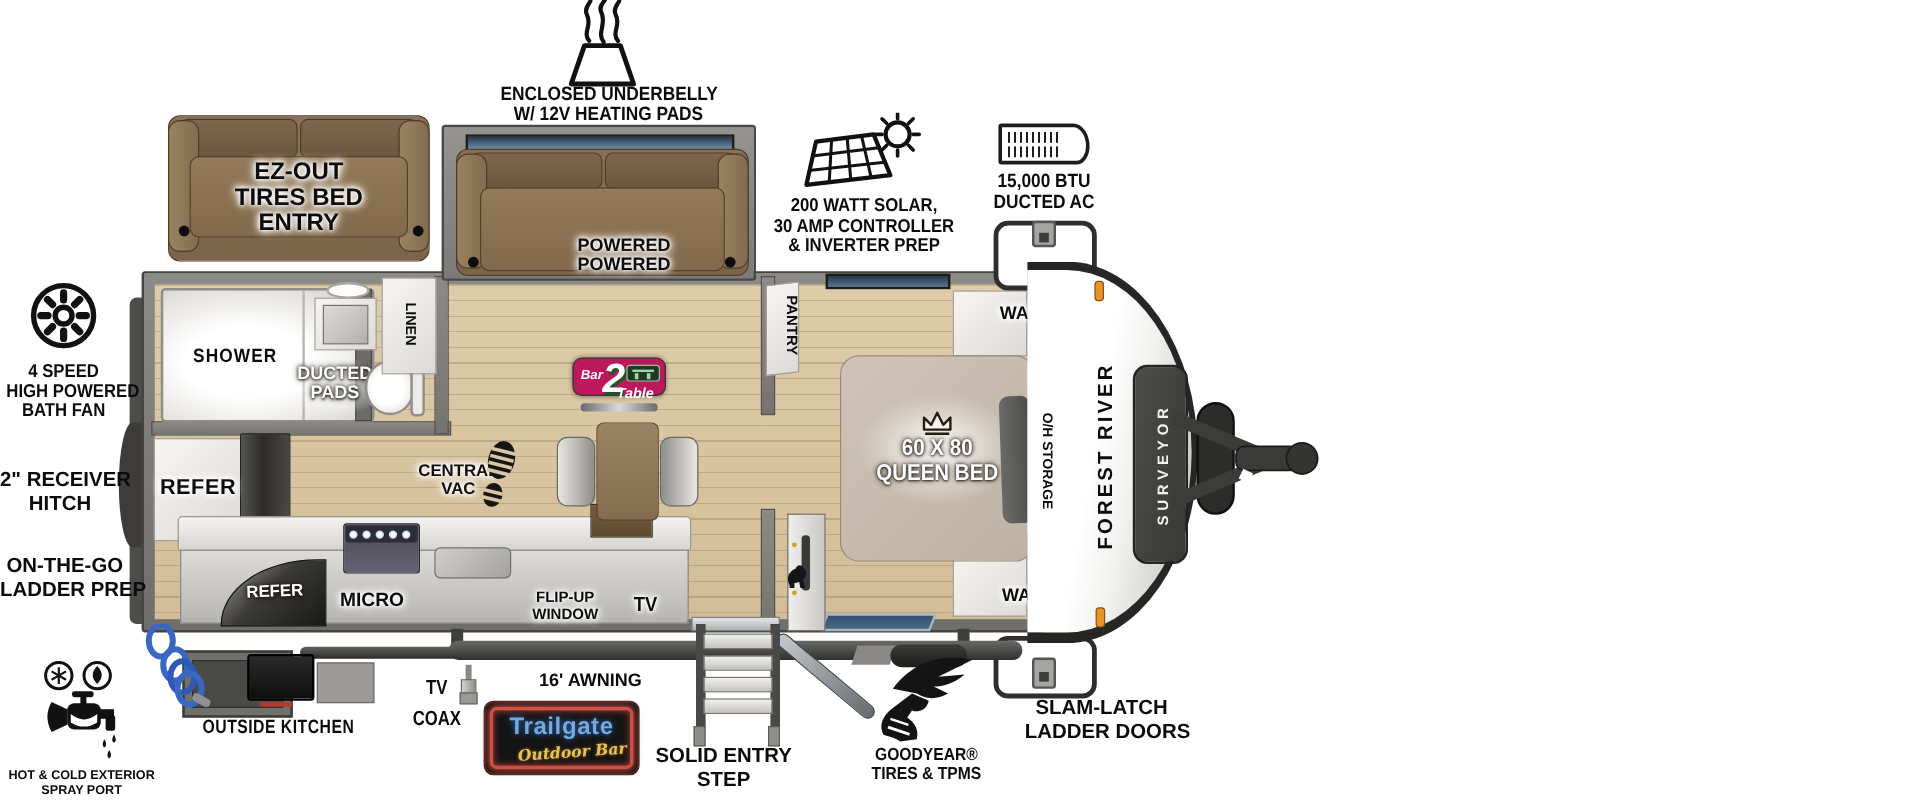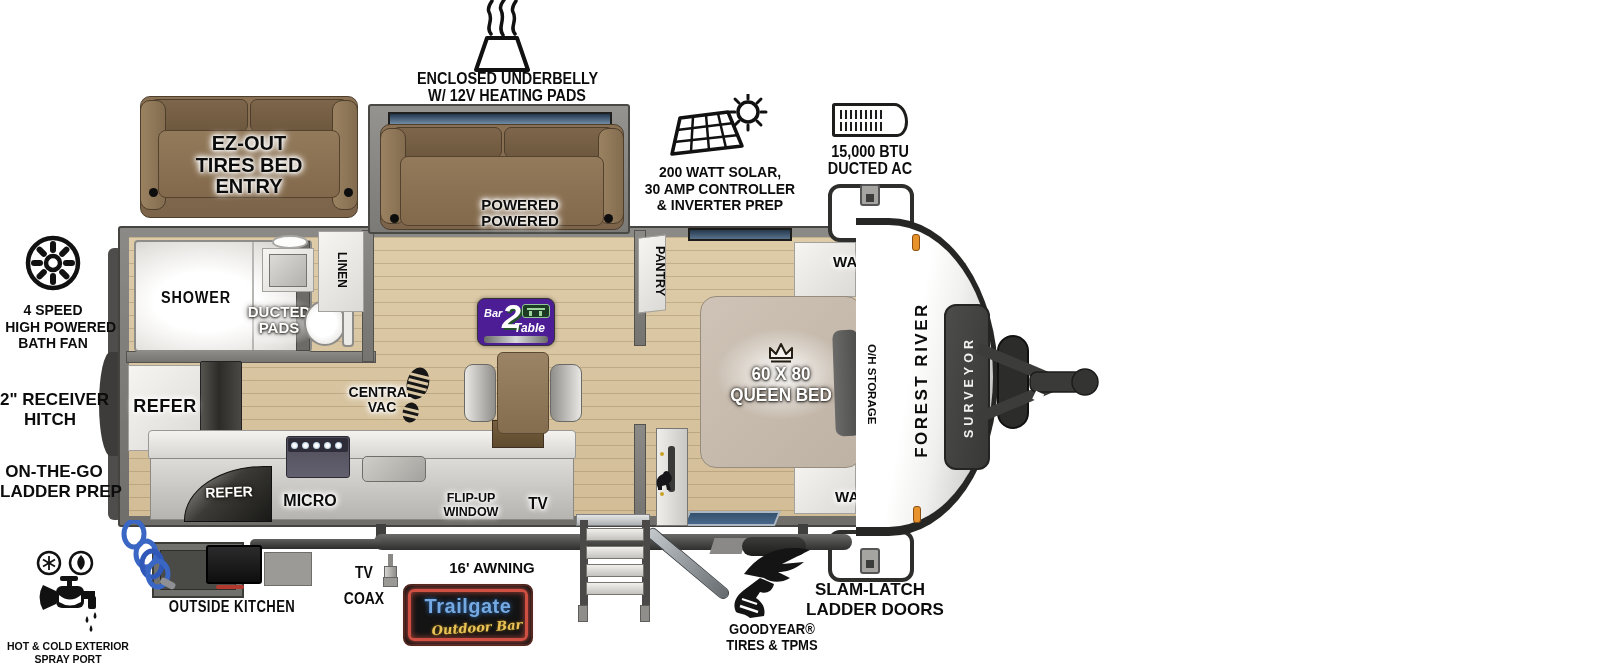--- a/index.html
+++ b/index.html
@@ -114,21 +114,21 @@
     <rect x="3" y="20" width="20" height="3" fill="#d9c6a2"></rect>
       <rect x="3" y="26" width="20" height="3" fill="#d9c6a2"></rect>
     <rect x="5" y="43" width="16" height="3" fill="#d9c6a2"></rect>
       <rect x="5" y="49" width="16" height="3" fill="#d9c6a2"></rect>
   </svg>
 
   <div class="abs" style="left:464px;top:364px;width:32px;height:58px;background:linear-gradient(90deg,#e8e7e3,#8f8e8a);border:1px solid #6a6965;border-radius:9px"></div>
   <div class="abs" style="left:550px;top:364px;width:32px;height:58px;background:linear-gradient(270deg,#e8e7e3,#8f8e8a);border:1px solid #6a6965;border-radius:9px"></div>
   <div class="abs" style="left:497px;top:352px;width:52px;height:82px;background:linear-gradient(180deg,#9b8365,#846c4e);border:1px solid #5a4832;border-radius:6px"></div>
 
-  <div class="abs" style="left:477px;top:298px;width:78px;height:48px;background:#4c1d95;border:1px solid #333;border-radius:8px;box-shadow:0 0 4px rgba(0,0,0,.4)">
+  <div class="abs" style="left:477px;top:298px;width:78px;height:32px;background:#be185d;border:1px solid #333;border-radius:8px;box-shadow:0 0 4px rgba(0,0,0,.4)">
     <span class="abs" style="left:6px;top:8px;color:#fff;font-weight:bold;font-style:italic;font-size:11px">Bar</span>
     <span class="abs" style="left:24px;top:-2px;color:#fff;font-weight:bold;font-style:italic;font-size:34px;text-shadow:2px 2px 0 #24502c">2</span>
     <div class="abs" style="left:44px;top:5px;width:28px;height:14px;background:#1c3a24;border:1px solid #8fc896;border-radius:3px">
       <div class="abs" style="left:4px;top:3px;width:18px;height:2px;background:#9fd6a0"></div>
       <div class="abs" style="left:6px;top:6px;width:3px;height:5px;background:#9fd6a0"></div>
       <div class="abs" style="left:16px;top:6px;width:3px;height:5px;background:#9fd6a0"></div>
     </div>
     <span class="abs" style="left:36px;top:22px;color:#fff;font-weight:bold;font-style:italic;font-size:12px">Table</span>
     <div class="abs" style="left:6px;top:37px;width:64px;height:7px;background:linear-gradient(90deg,#6a6a6a,#d9d9d9,#6a6a6a);border-radius:3px"></div>
   </div>
@@ -277,36 +277,40 @@
 
   <div class="abs" style="left:648px;top:524px;width:104px;height:12px;background:linear-gradient(90deg,#c3c8cc,#666b6f);border:1px solid #43484c;border-radius:6px;transform:rotate(40deg);transform-origin:0 50%"></div>
   <div class="abs" style="left:580px;top:520px;width:8px;height:88px;background:#4a4948"></div>
   <div class="abs" style="left:642px;top:520px;width:8px;height:88px;background:#4a4948"></div>
   <div class="tread" style="left:586px;top:528px"></div>
   <div class="tread" style="left:586px;top:546px"></div>
   <div class="tread" style="left:586px;top:564px"></div>
   <div class="tread" style="left:586px;top:582px"></div>
   <div class="abs" style="left:578px;top:605px;width:10px;height:17px;background:#8f8e8a;border:1px solid #5e5d59"></div>
   <div class="abs" style="left:640px;top:605px;width:10px;height:17px;background:#8f8e8a;border:1px solid #5e5d59"></div>
+  <div class="lbl" style="left:546px;top:620px;width:114px;font-size:17px;line-height:1.15">
+    <span>SOLID ENTRY</span>
+      <span>STEP</span>
+  </div>
 
   <div class="abs" style="left:712px;top:538px;width:32px;height:16px;background:#8a8987;transform:skewX(-18deg)"></div>
   <div class="abs" style="left:742px;top:537px;width:64px;height:19px;background:linear-gradient(180deg,#3c3c3a,#1d1d1b);border-radius:10px"></div>
 
   <svg class="abs" style="left:724px;top:540px" width="88" height="80" viewBox="0 0 88 80">
     <path d="M20,34 C36,12 60,4 86,10 L58,24 L80,22 C70,30 62,32 54,32 L66,38 C56,44 46,42 40,38 Z" fill="#141414"></path>
     <path d="M12,72 C8,64 12,56 20,50 L36,38 L50,44 C48,52 42,54 36,52 L32,58 C38,62 42,68 40,76 L26,78 C22,74 16,74 12,72 Z" fill="#141414"></path>
     <line x1="16" y1="66" x2="34" y2="72" stroke="#fff" stroke-width="2.5"></line>
     <line x1="18" y1="59" x2="33" y2="64" stroke="#fff" stroke-width="2"></line>
   </svg>
   <div class="lbl cond9" style="left:716px;top:622px;width:112px;font-size:14.5px">
     <span>GOODYEAR®</span>
       <span>TIRES &amp; TPMS</span>
   </div>
 
-  <div class="lbl" style="left:806px;top:580px;width:128px;font-size:17px;line-height:1.15">
+  <div class="lbl" style="left:854px;top:580px;width:128px;font-size:17px;line-height:1.15">
     <span>SLAM-LATCH</span>
       <span>LADDER DOORS</span>
   </div>
 
   <svg class="abs" style="left:466px;top:0" width="72" height="74" viewBox="0 0 72 74">
     <polygon points="21,38 51,38 62,70 10,70" fill="none" stroke="#111" stroke-width="4" stroke-linejoin="round"></polygon>
     <path d="M25,34 C19,27 28,21 23,12 C21,8 24,4 26,1" fill="none" stroke="#111" stroke-width="3.5" stroke-linecap="round"></path>
     <path d="M37,35 C31,27 40,20 35,10 C33,6 36,3 38,0" fill="none" stroke="#111" stroke-width="3.5" stroke-linecap="round"></path>
     <path d="M49,34 C43,27 52,21 47,12 C45,8 48,4 50,1" fill="none" stroke="#111" stroke-width="3.5" stroke-linecap="round"></path>
   </svg>

